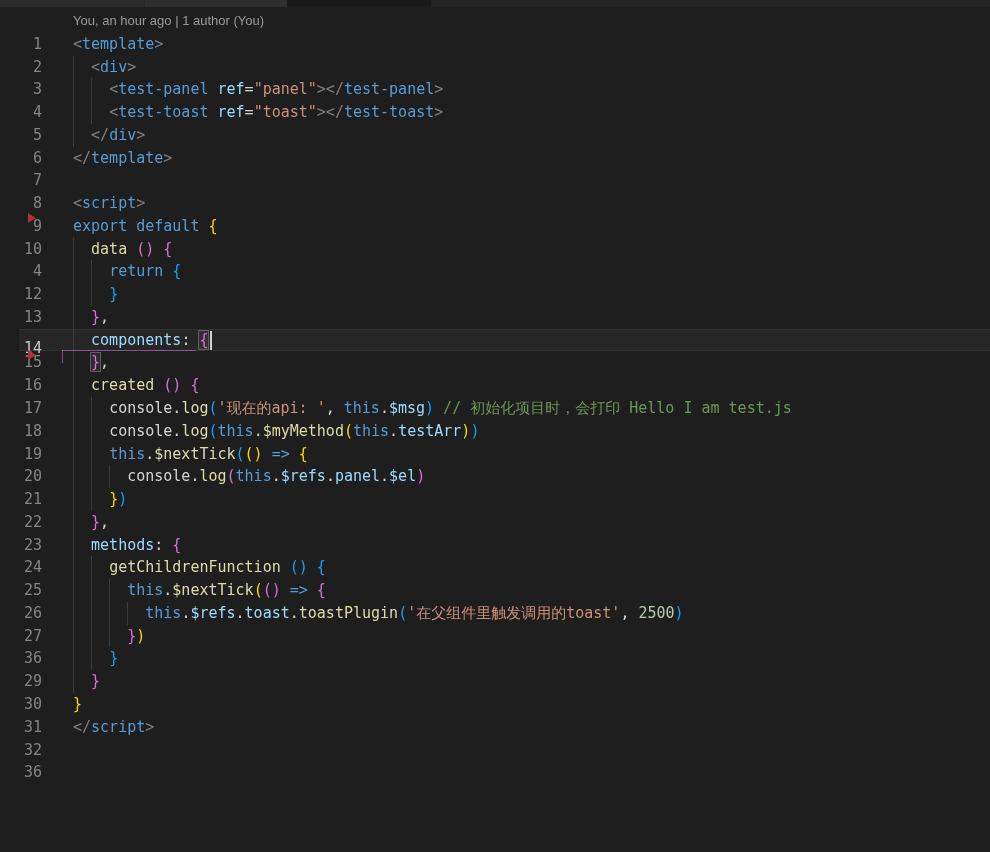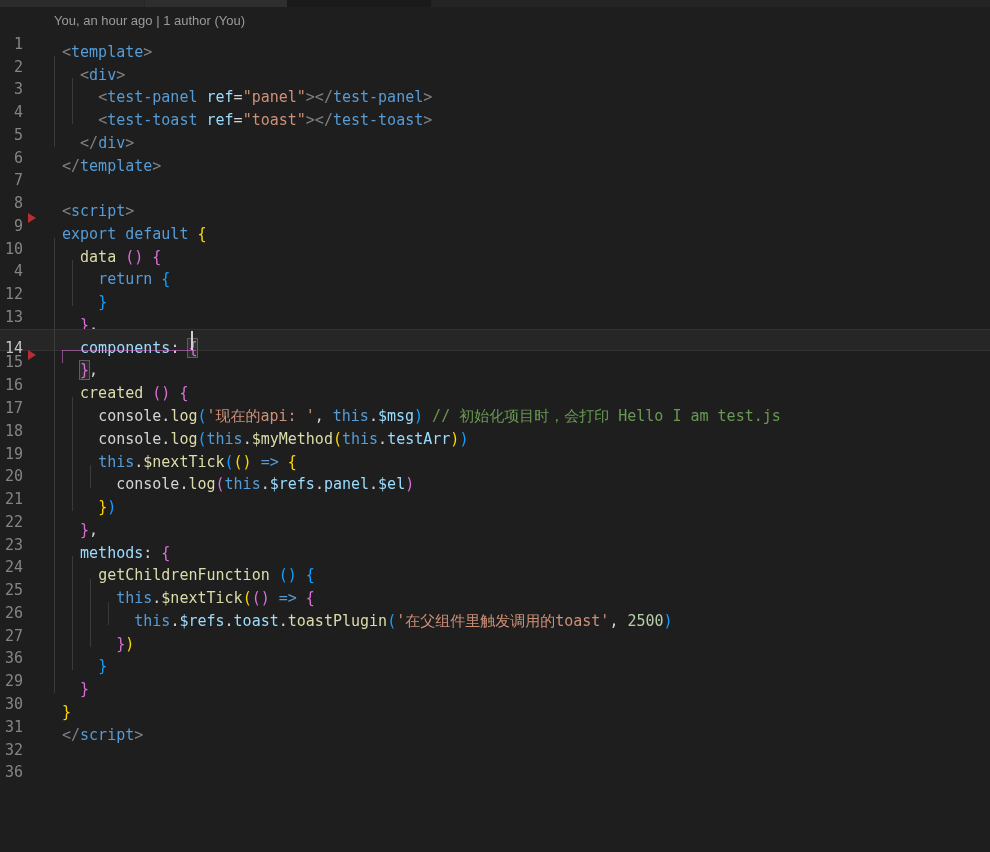--- a/index.html
+++ b/index.html
@@ -2,26 +2,26 @@
 <html><head>
 <meta charset="utf-8">
 <style>
   html,body{margin:0;padding:0;}
   body{width:990px;height:852px;background:#1e1e1e;overflow:hidden;}
   .tabstrip{position:relative;width:990px;height:7px;background:#252526;}
   .tabseg{position:absolute;top:0;height:7px;}
   .editor{position:relative;width:990px;height:845px;
           font-family:"DejaVu Sans Mono","Liberation Mono",monospace;
           font-size:15px;line-height:22.77px;color:#d4d4d4;}
-  .rows{position:relative;padding-top:3px;}
+  .rows{position:relative;padding-top:3px;padding-left:19px;}
   .row{position:relative;height:22.77px;white-space:pre;}
   .row.current{background:#262627;box-shadow:inset 0 1px 0 #323233,inset 0 -1px 0 #323233;}
   .ln{position:absolute;left:0;top:0;width:23px;text-align:right;color:#858585;}
   .row.current .ln{color:#c6c6c6;margin-top:8px;}
-  .code{position:absolute;left:54px;top:0;margin:8px;font:inherit;white-space:pre;}
+  .code{position:absolute;left:54px;top:0;margin:0;font:inherit;white-space:pre;}
   .guide{position:absolute;top:0;bottom:0;width:1px;background:#3a3a3a;}
   .codelens{position:absolute;left:54px;top:0;font-family:"Liberation Sans",sans-serif;
             font-size:13px;line-height:22.77px;color:#9a9a9a;}
   .blame{position:absolute;top:0;color:#6e6e6e;white-space:pre;}
   .cursor{position:absolute;top:2px;width:2px;height:19px;background:#d0d0d0;}
   .match-box{outline:1px solid #5e5e60;background:rgba(90,93,94,0.22);}
   .arrow{position:absolute;width:0;height:0;border-top:5px solid transparent;
          border-bottom:5px solid transparent;border-left:8px solid #b52e31;}
   .bpg{position:absolute;background:rgba(218,112,214,0.55);}
   

